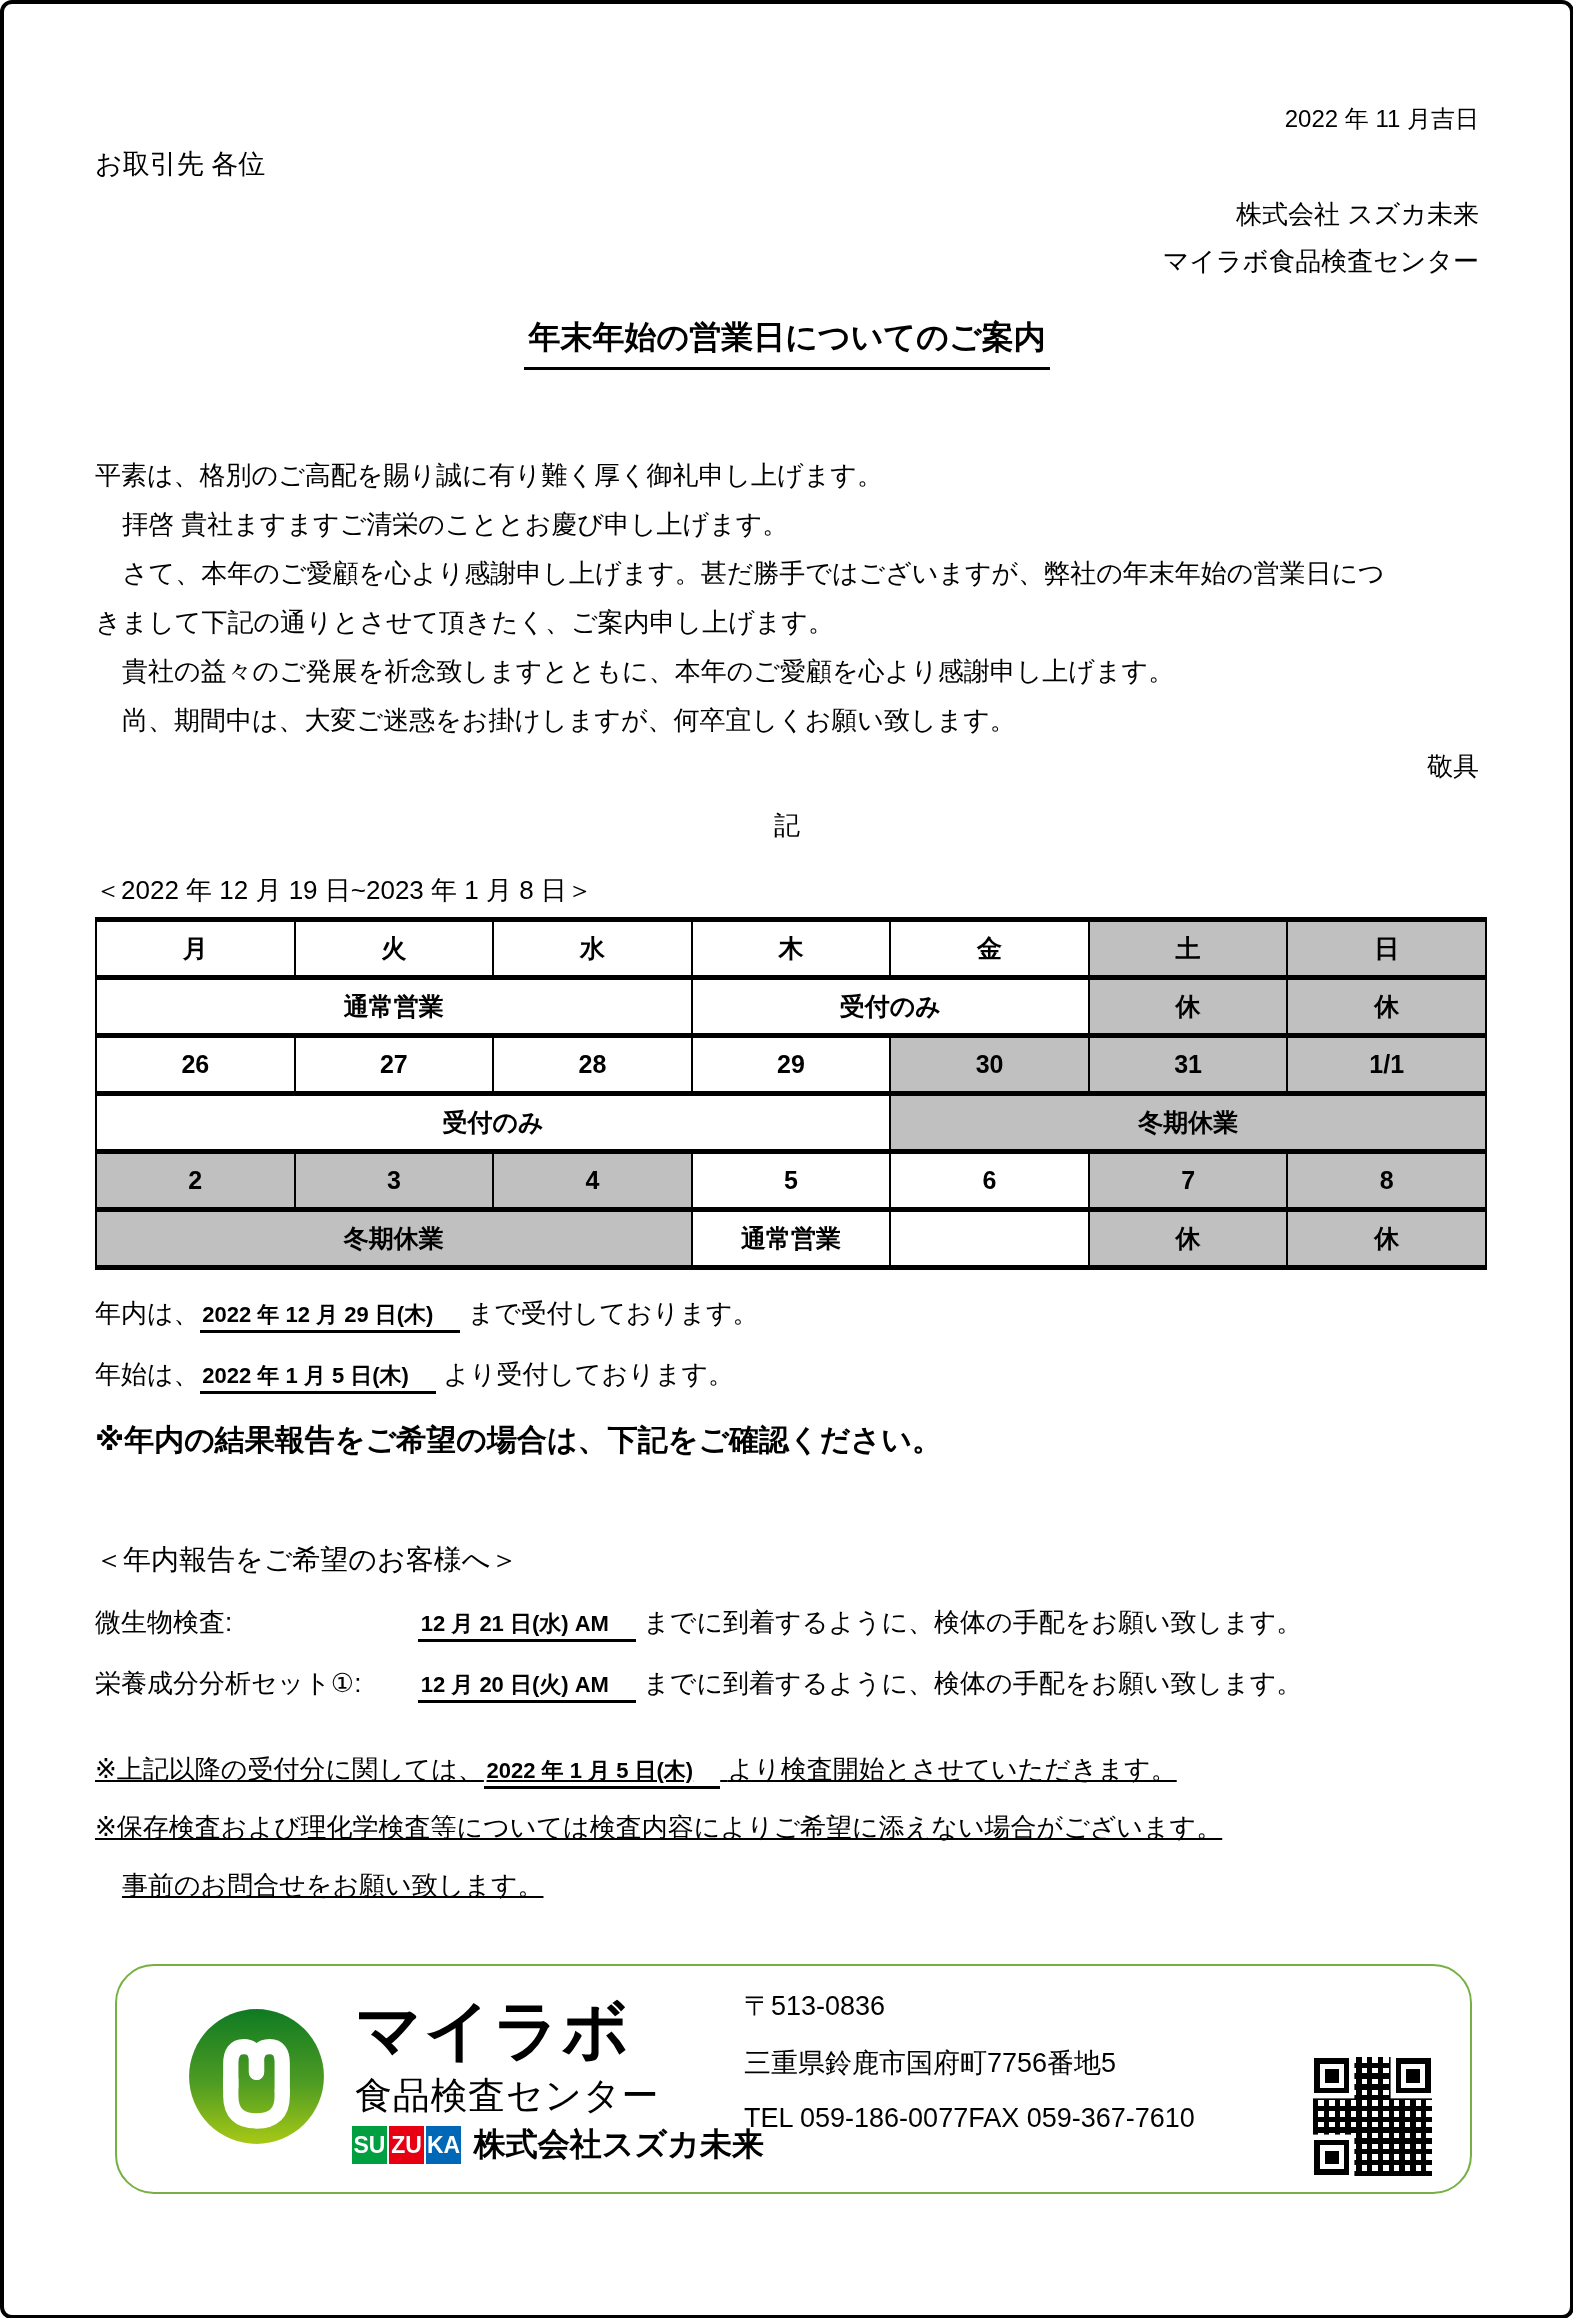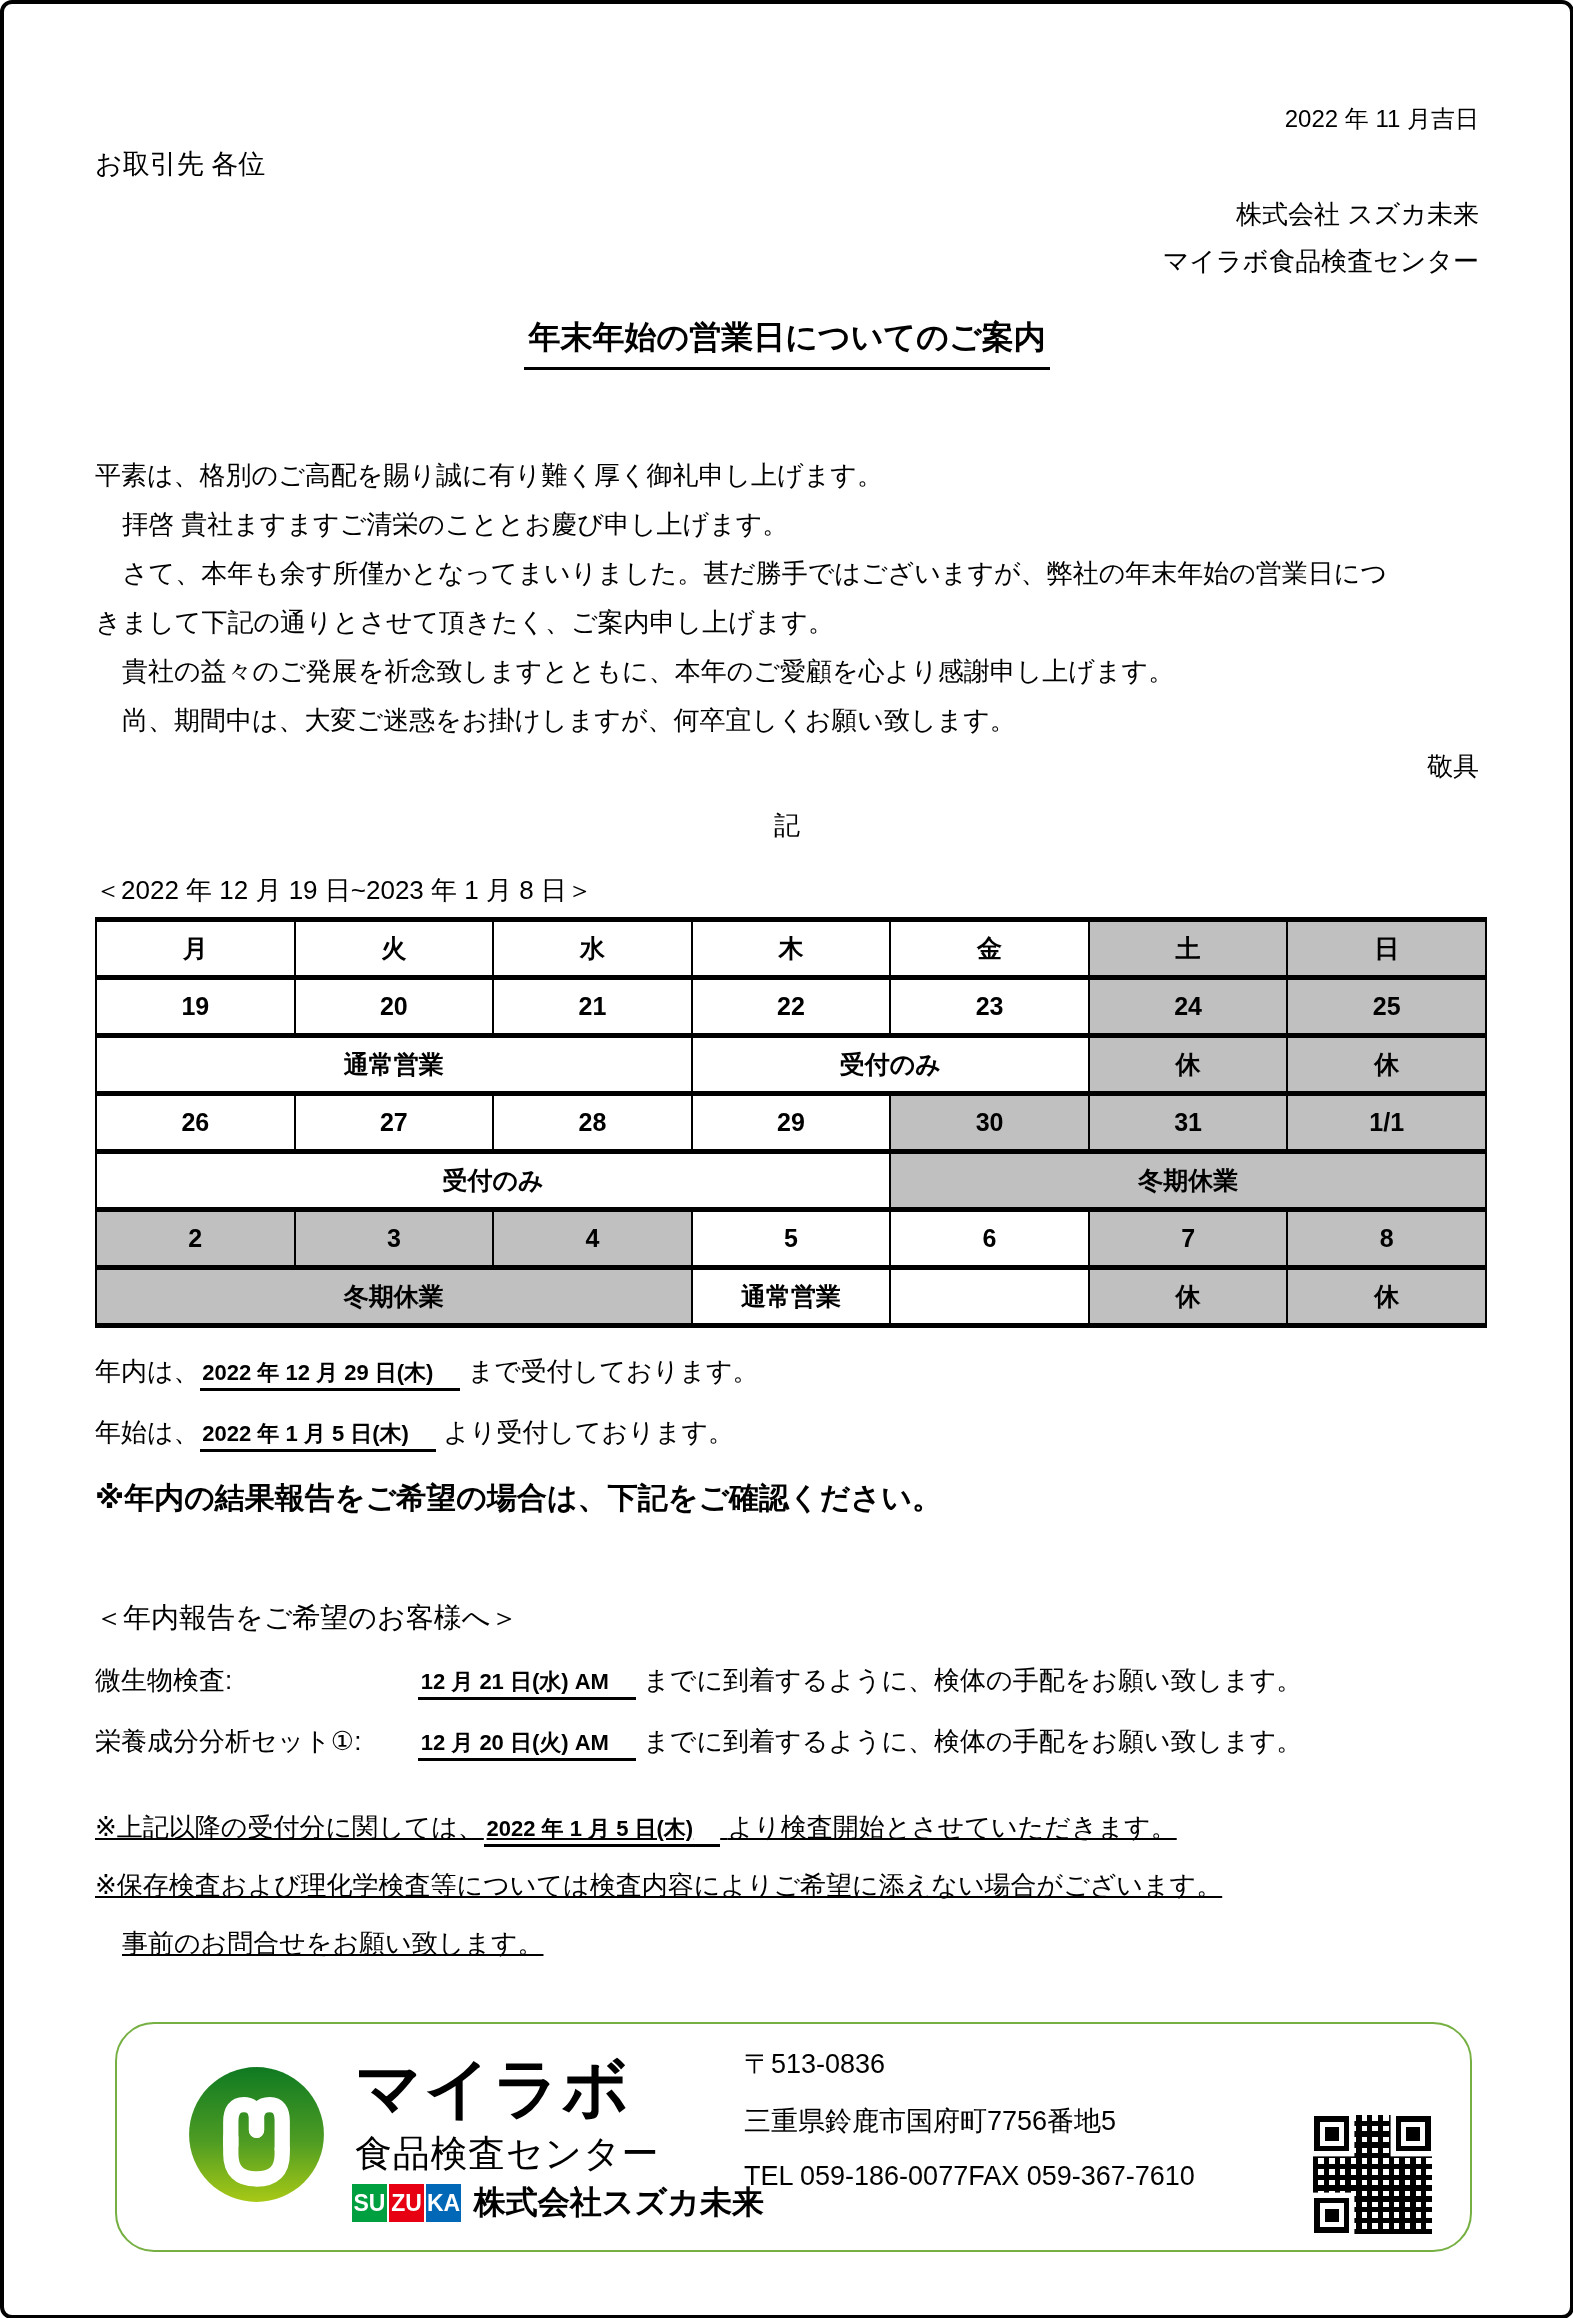--- a/index.html
+++ b/index.html
@@ -79,21 +79,21 @@
     <div class="addressee">お取引先 各位</div>
     <div class="sender1 right">株式会社 スズカ未来</div>
     <div class="sender2 right">マイラボ食品検査センター</div>
     <div class="doc-title center">
       <span>年末年始の営業日についてのご案内</span>
     </div>
 
     <div class="body-block">
       <div class="body-line">平素は、格別のご高配を賜り誠に有り難く厚く御礼申し上げます。</div>
       <div class="body-line indent">拝啓 貴社ますますご清栄のこととお慶び申し上げます。</div>
-      <div class="body-line indent">さて、本年も余す所僅かとなってまいりました。甚だ勝手ではございますが、弊社の年末年始の営業日につ</div>
+      <div class="body-line indent">さて、本年のご愛顧を心より感謝申し上げます。甚だ勝手ではございますが、弊社の年末年始の営業日につ</div>
       <div class="body-line">きまして下記の通りとさせて頂きたく、ご案内申し上げます。</div>
       <div class="body-line indent">貴社の益々のご発展を祈念致しますとともに、本年のご愛顧を心より感謝申し上げます。</div>
       <div class="body-line indent">尚、期間中は、大変ご迷惑をお掛けしますが、何卒宜しくお願い致します。</div>
     </div>
 
     <div class="closing right">敬具</div>
     <div class="record-mark center">記</div>
     <div class="cal-caption">＜2022 年 12 月 19 日~2023 年 1 月 8 日＞</div>
 
     <table class="calendar">
@@ -108,29 +108,20 @@
         </colgroup>
       <tbody>
           <tr>
         <td>月</td>
         <td>火</td>
         <td>水</td>
         <td>木</td>
         <td>金</td>
         <td class="gray">土</td>
         <td class="gray">日</td>
-      </tr>
-      <tr>
-        <td>19</td>
-        <td>20</td>
-        <td>21</td>
-        <td>22</td>
-        <td>23</td>
-        <td class="gray">24</td>
-        <td class="gray">25</td>
       </tr>
       <tr>
         <td colspan="3">通常営業</td>
         <td colspan="2">受付のみ</td>
         <td class="gray">休</td>
         <td class="gray">休</td>
       </tr>
       <tr>
         <td>26</td>
         <td>27</td>

